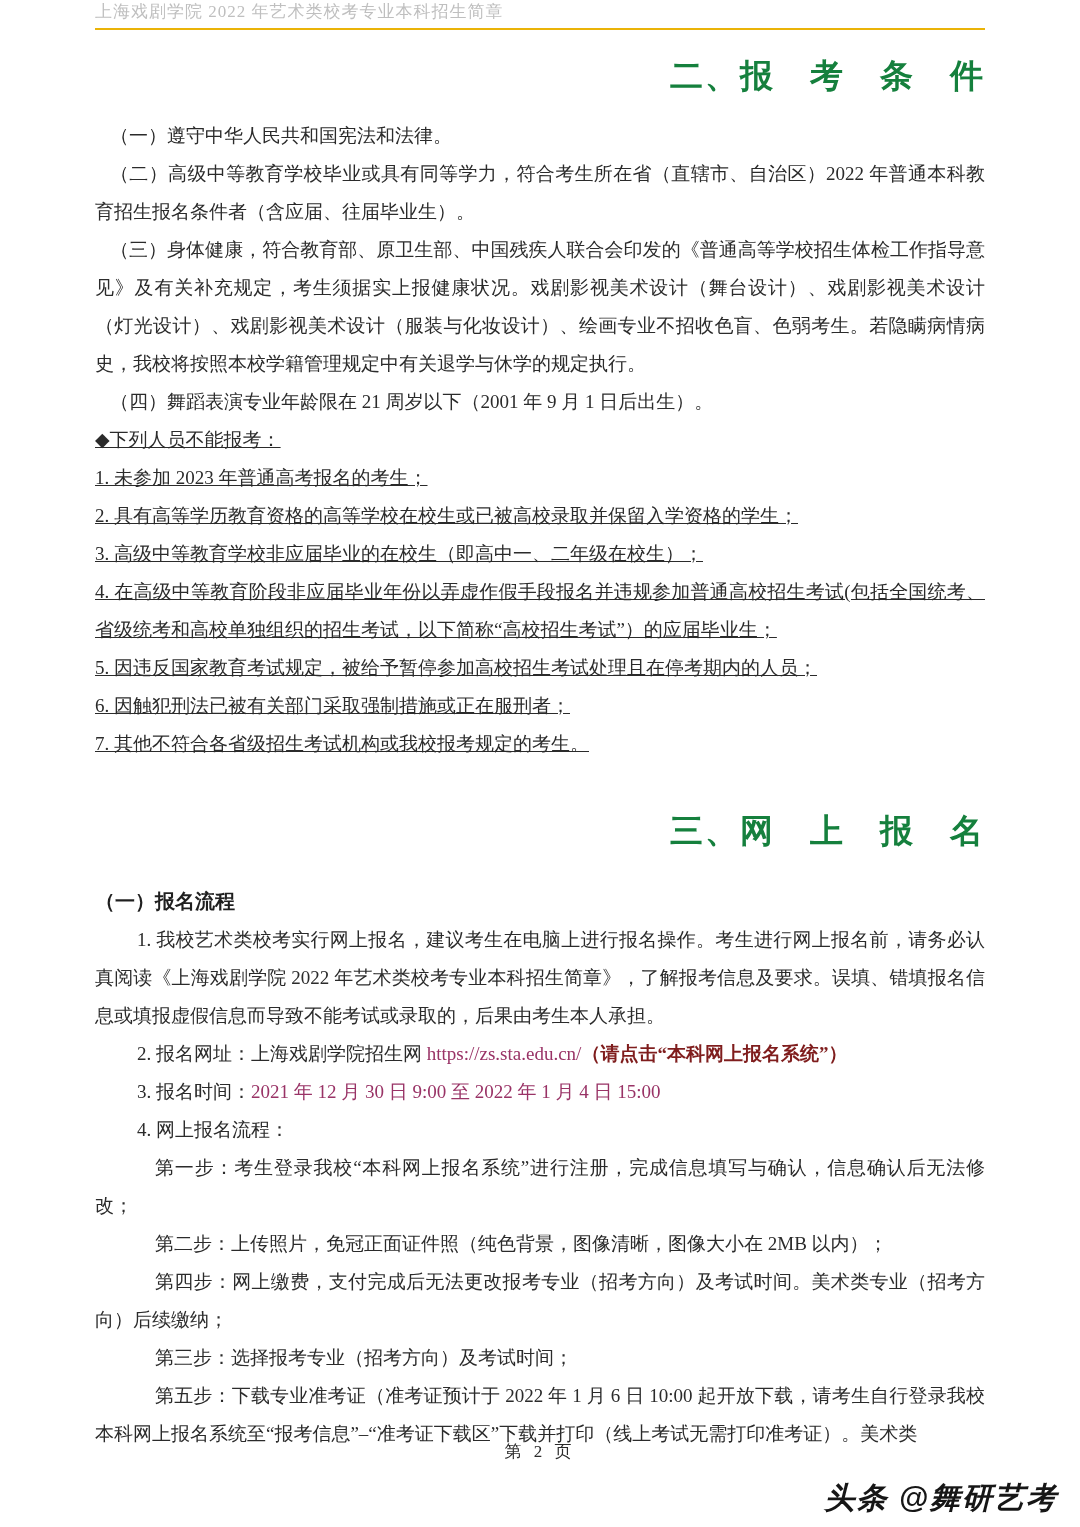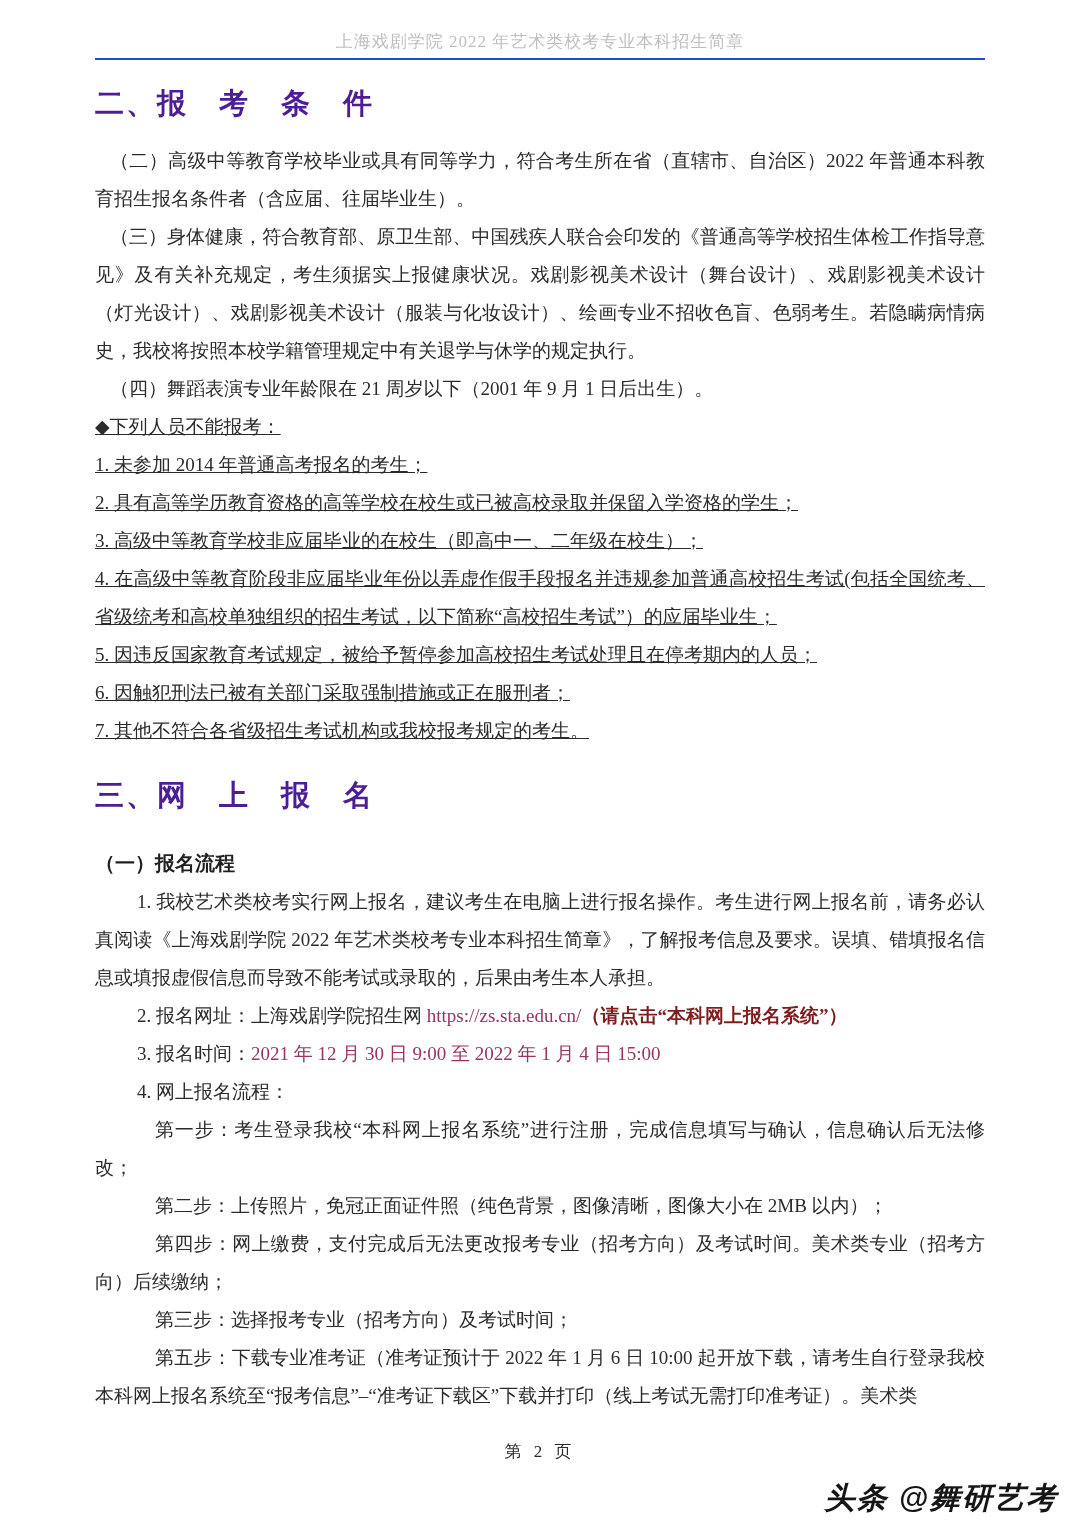--- a/index.html
+++ b/index.html
@@ -9,38 +9,37 @@
     position: relative;
     overflow: hidden;
     font-family: "Liberation Serif", "DejaVu Serif", serif;
     color: #2b2b2b;
   }
   .content {
     position: absolute;
     left: 95px; right: 95px; top: 0;
   }
   .doc-header {
-    padding-top: 30px;
-    text-align: center;
+    text-align: left;
     font-size: 17px;
     color: #bfbfbf;
     letter-spacing: 1px;
-    border-bottom: 2px solid #1d4ed8;
+    border-bottom: 2px solid #eab308;
     padding-bottom: 5px;
   }
   h1.sec-title {
-    text-align: left;
-    font-size: 29px;
+    text-align: right;
+    font-size: 33px;
     font-weight: bold;
-    color: #4c1d95;
+    color: #15803d;
     margin: 24px 0 18px 0;
     letter-spacing: 2px;
   }
   h1.sec-title-2 {
-    margin-top: 26px;
+    margin-top: 46px;
     margin-bottom: 34px;
   }
   p {
     margin: 0;
     font-size: 19px;
     line-height: 38px;
     text-align: justify;
     color: #2b2b2b;
   }
   p.lettered { text-indent: 15px; }
@@ -83,26 +82,27 @@
 <body>
 
 <div class="content">
 
   <div class="doc-header">
     <span>上海戏剧学院 2022 年艺术类校考专业本科招生简章</span>
   </div>
 
   <h1 class="sec-title">二、报　考　条　件</h1>
 
+  <p class="lettered">（一）遵守中华人民共和国宪法和法律。</p>
   <p class="lettered">（二）高级中等教育学校毕业或具有同等学力，符合考生所在省（直辖市、自治区）2022 年普通本科教育招生报名条件者（含应届、往届毕业生）。</p>
   <p class="lettered">（三）身体健康，符合教育部、原卫生部、中国残疾人联合会印发的《普通高等学校招生体检工作指导意见》及有关补充规定，考生须据实上报健康状况。戏剧影视美术设计（舞台设计）、戏剧影视美术设计（灯光设计）、戏剧影视美术设计（服装与化妆设计）、绘画专业不招收色盲、色弱考生。若隐瞒病情病史，我校将按照本校学籍管理规定中有关退学与休学的规定执行。</p>
   <p class="lettered">（四）舞蹈表演专业年龄限在 21 周岁以下（2001 年 9 月 1 日后出生）。</p>
 
   <p class="flush">◆下列人员不能报考：</p>
-  <p class="flush">1. 未参加 2014 年普通高考报名的考生；</p>
+  <p class="flush">1. 未参加 2023 年普通高考报名的考生；</p>
   <p class="flush">2. 具有高等学历教育资格的高等学校在校生或已被高校录取并保留入学资格的学生；</p>
   <p class="flush">3. 高级中等教育学校非应届毕业的在校生（即高中一、二年级在校生）；</p>
   <p class="flush">4. 在高级中等教育阶段非应届毕业年份以弄虚作假手段报名并违规参加普通高校招生考试(包括全国统考、省级统考和高校单独组织的招生考试，以下简称“高校招生考试”）的应届毕业生；</p>
   <p class="flush">5. 因违反国家教育考试规定，被给予暂停参加高校招生考试处理且在停考期内的人员；</p>
   <p class="flush">6. 因触犯刑法已被有关部门采取强制措施或正在服刑者；</p>
   <p class="flush">7. 其他不符合各省级招生考试机构或我校报考规定的考生。</p>
 
   <h1 class="sec-title sec-title-2">三、网　上　报　名</h1>
 
   <h2 class="sub-head">（一）报名流程</h2>

